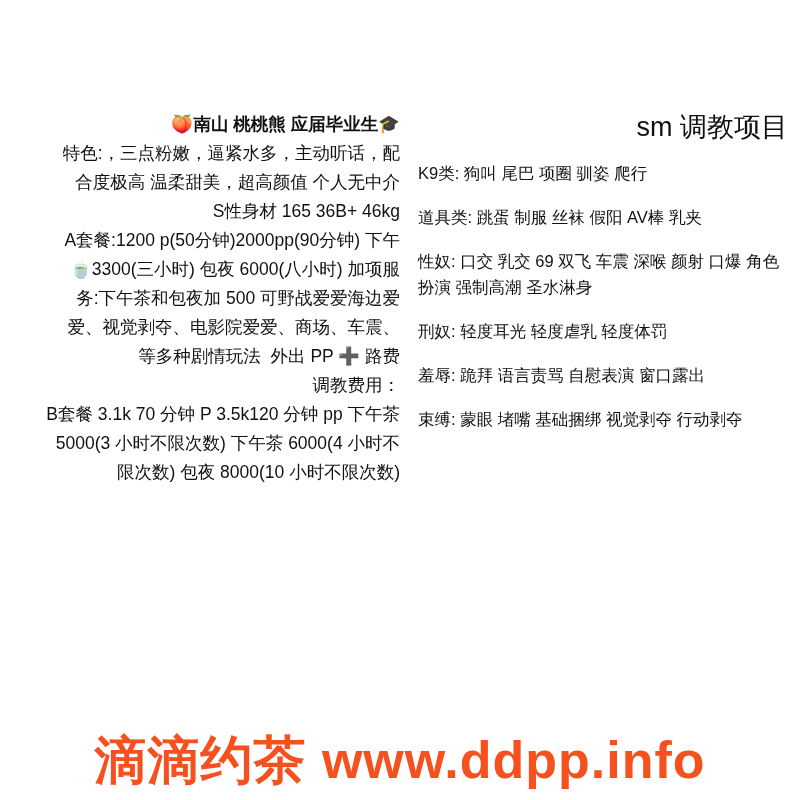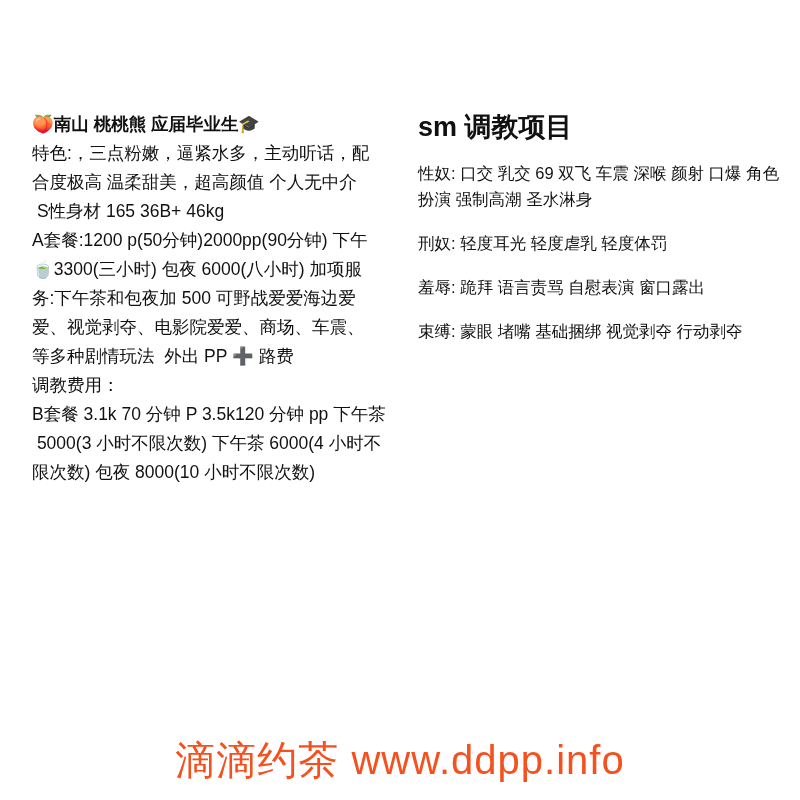--- a/index.html
+++ b/index.html
@@ -15,66 +15,68 @@
     position: relative;
     overflow: hidden;
   }
   .page {
     position: relative;
     width: 800px;
     height: 800px;
   }
   .col-left {
     position: absolute;
-    left: 32px;
+    left: 10px;
     top: 110px;
     width: 390px;
+    text-align: right;
   }
   .col-right {
     position: absolute;
     left: 418px;
     top: 110px;
     width: 370px;
   }
   .left-line {
     font-size: 17.5px;
     line-height: 29px;
     color: #111111;
     white-space: pre-wrap;
     word-break: break-word;
     letter-spacing: 0px;
   }
   .left-line.first {
     font-weight: 600;
   }
   .right-title {
     font-size: 27px;
-    font-weight: 700;
+    font-weight: 400;
     color: #111111;
     margin: 0 0 16px 0;
     line-height: 34px;
+    text-align: right;
   }
   .right-block {
     font-size: 16.5px;
     line-height: 26px;
     color: #111111;
     margin-bottom: 18px;
     white-space: pre-wrap;
     word-break: break-word;
   }
   .footer {
     position: absolute;
     left: 0;
     top: 735px;
     width: 800px;
     text-align: center;
   }
   .footer-text {
-    font-size: 40px;
-    font-weight: 400;
+    font-size: 52px;
+    font-weight: 700;
     color: #f4511e;
     letter-spacing: 1px;
     font-family: "Liberation Sans", "DejaVu Sans", sans-serif;
     line-height: 50px;
     white-space: nowrap;
   }
 </style>
 </head>
 <body>
 
@@ -91,20 +93,22 @@
     <div class="left-line">爱、视觉剥夺、电影院爱爱、商场、车震、</div>
     <div class="left-line">等多种剧情玩法  外出 PP ➕ 路费</div>
     <div class="left-line">调教费用：</div>
     <div class="left-line">B套餐 3.1k 70 分钟 P 3.5k120 分钟 pp 下午茶</div>
     <div class="left-line"> 5000(3 小时不限次数) 下午茶 6000(4 小时不</div>
     <div class="left-line">限次数) 包夜 8000(10 小时不限次数)</div>
   </div>
 
   <div class="col-right">
     <h1 class="right-title">sm 调教项目</h1>
+    <div class="right-block">K9类: 狗叫 尾巴 项圈 驯姿 爬行</div>
+    <div class="right-block">道具类: 跳蛋 制服 丝袜 假阳 AV棒 乳夹</div>
     <div class="right-block">性奴: 口交 乳交 69 双飞 车震 深喉 颜射 口爆 角色扮演 强制高潮 圣水淋身</div>
     <div class="right-block">刑奴: 轻度耳光 轻度虐乳 轻度体罚</div>
     <div class="right-block">羞辱: 跪拜 语言责骂 自慰表演 窗口露出</div>
     <div class="right-block">束缚: 蒙眼 堵嘴 基础捆绑 视觉剥夺 行动剥夺</div>
   </div>
 
   <div class="footer">
     <div class="footer-text" style="color: rgb(244, 81, 30);">滴滴约茶 www.ddpp.info</div>
   </div>
 

